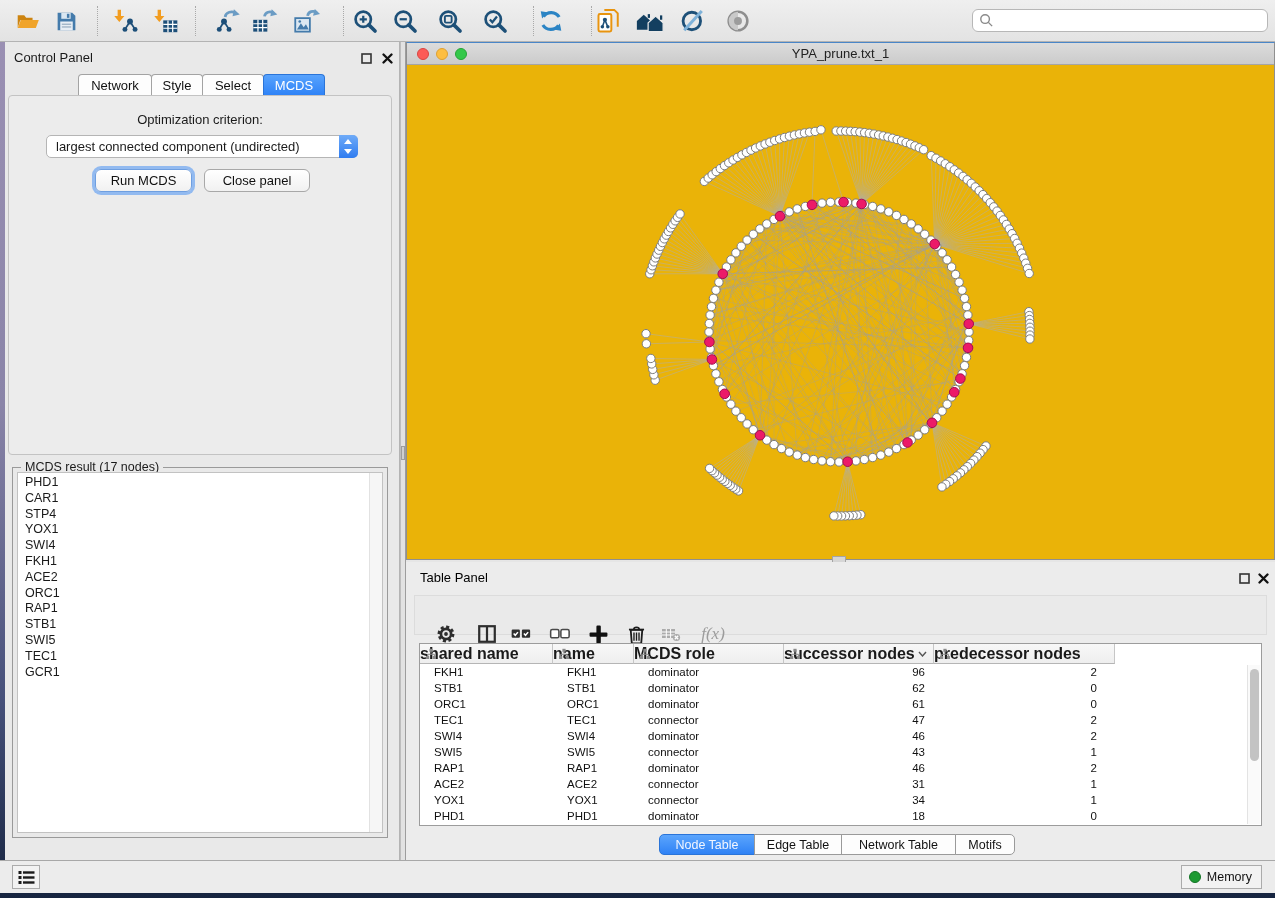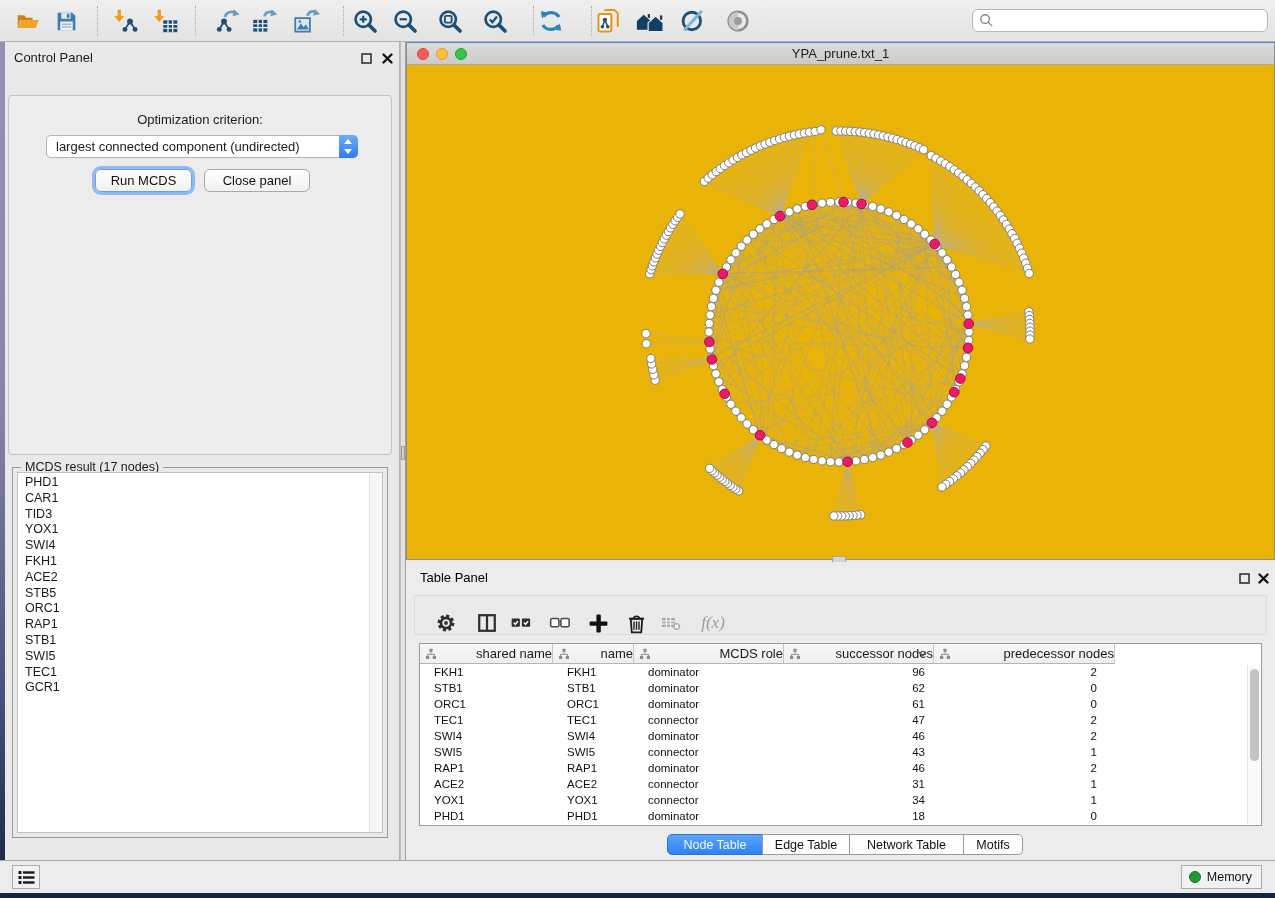--- a/index.html
+++ b/index.html
@@ -69,41 +69,41 @@
     border:1px solid #8f8f8f; border-top:1px solid #4a86c8; background:#eab308; }
   .net-titlebar { position:absolute; left:0; top:0; right:0; height:22px;
     background:linear-gradient(#dcdcdc,#cbcbcb); border-bottom:1px solid #a5a5a5; }
   .light { position:absolute; top:5px; width:12px; height:12px; border-radius:50%; }
   .net-title { position:absolute; left:0; right:0; top:3px; text-align:center; font-size:13px; color:#222; }
   .net-canvas { position:absolute; left:0; top:22px; }
 
   
   .table-panel { position:absolute; left:406px; top:562px; width:869px; height:298px; background:#ececec; font-size:13px; }
   .tp-toolbar { position:absolute; left:8px; top:33px; width:853px; height:40px; background:#eaeaea; border:1px solid #dcdcdc; }
-  .tpbtn { position:absolute; top:12px; width:30px; height:30px; border:none; background:transparent;
+  .tpbtn { position:absolute; top:23px; width:30px; height:30px; border:none; background:transparent;
     display:flex; align-items:center; justify-content:center; cursor:pointer; }
   .fx { font-family:"Liberation Serif", serif; font-style:italic; font-size:17px; color:#9c9c9c; }
   .datatable { position:absolute; left:13px; top:81px; width:843px; height:183px; background:#fff; border:1px solid #9c9c9c; }
   .thead { position:absolute; left:0; top:0; height:20px; display:flex; }
   .th { height:20px; background:linear-gradient(#f8f8f8,#eeeeee); border-right:1px solid #c6c6c6;
-    border-bottom:1px solid #b5b5b5; position:relative; display:flex; align-items:center; justify-content:flex-end;
-    font-size:13px; color:#1a1a1a; }
+    border-bottom:1px solid #b5b5b5; position:relative; display:flex; align-items:center; justify-content:flex-start;
+    font-size:16px; color:#1a1a1a;font-weight:bold; }
   .th .treeicon { position:absolute; left:5px; top:4px; }
   .th .sort { position:absolute; right:6px; top:7px; }
   .tbody { position:absolute; left:0; top:20px; right:0; bottom:0; }
   .tr { display:flex; height:16px; }
   .td { font-size:11.5px; line-height:16px; color:#111; white-space:nowrap; overflow:hidden; }
   .td.l { padding-left:14px; text-align:left; }
   .td.r { padding-right:9px; text-align:right; }
   .tscroll { position:absolute; right:1px; top:21px; bottom:1px; width:13px; background:#fafafa; border-left:1px solid #e3e3e3; }
   .tthumb { position:absolute; left:2px; top:4px; width:9px; height:92px; background:#c3c3c3; border-radius:5px; }
   .bottom-tabs { position:absolute; left:253px; top:272px; height:21px; display:flex; }
   .btab { height:21px; border:1px solid #9a9a9a; margin-left:-1px; background:#fdfdfd; font-size:12.5px;
     display:flex; align-items:center; justify-content:center; cursor:pointer; color:#111; }
-  .btab:first-child { border-radius:5px 0 0 5px; margin-left:8px; }
+  .btab:first-child { border-radius:5px 0 0 5px; margin-left:0; }
   .btab:last-child { border-radius:0 5px 5px 0; }
   .btab.active { background:linear-gradient(#5ba5fd,#2f82f5); border-color:#2a74d8; color:#f2f6ff; }
 
   
   .status-bar { position:absolute; left:0; top:860px; width:1275px; height:33px; background:#ececec; border-top:1px solid #a8a8a8; }
   .menu-btn { position:absolute; left:12px; top:4px; width:28px; height:24px; background:#f2f2f2;
     border:1px solid #ababab; display:flex; align-items:center; justify-content:center; cursor:pointer; }
   .memory-btn { position:absolute; right:13px; top:4px; height:24px; padding:0 9px 0 7px; background:#f2f2f2;
     border:1px solid #ababab; display:flex; align-items:center; gap:6px; font-size:12.5px; cursor:pointer; color:#111; }
   .memdot { width:12px; height:12px; border-radius:50%; background:#1d9a33; border:1px solid #147426; }
@@ -259,44 +259,49 @@
   <button class="winbtn" style="left:353px">
     <svg width="11" height="11" viewBox="0 0 11 11">
       <rect x="1" y="1" width="9" height="9" fill="none" stroke="#333" stroke-width="1.6"></rect>
     </svg>
   </button>
   <button class="winbtn" style="left:374px">
     <svg width="11" height="11" viewBox="0 0 11 11">
       <path d="M1.5 1.5 L9.5 9.5 M9.5 1.5 L1.5 9.5" stroke="#111" stroke-width="2.3" stroke-linecap="round"></path>
     </svg>
   </button>
+  <div class="cp-tabs">
+      <div class="tab" style="width: 74px;">Network</div>
+      <div class="tab" style="width: 52px;">Style</div>
+      <div class="tab" style="width: 62px;">Select</div>
+      <div class="tab active" style="width: 62px;">MCDS</div>
+    </div>
   <div class="cp-content">
     <div class="opt-label">Optimization criterion:</div>
     <div class="dropdown">
       <span class="val">largest connected component (undirected)</span>
       <span class="stepper">
           <i class="up"></i>
           <i class="dn"></i>
         </span>
     </div>
     <button class="pbtn focus" style="left:86px;width:97px">Run MCDS</button>
     <button class="pbtn" style="left:195px;width:106px">Close panel</button>
   </div>
   <div class="result-box">
     <span class="result-legend">MCDS result (17 nodes)</span>
     <div class="result-inner">
       <div class="result-list">
           <div>PHD1</div>
           <div>CAR1</div>
-          <div>TID3</div>
+          <div>STP4</div>
           <div>YOX1</div>
           <div>SWI4</div>
           <div>FKH1</div>
           <div>ACE2</div>
-          <div>STB5</div>
           <div>ORC1</div>
           <div>RAP1</div>
           <div>STB1</div>
           <div>SWI5</div>
           <div>TEC1</div>
           <div>GCR1</div>
         </div>
       <div class="result-scroll"></div>
     </div>
   </div>

